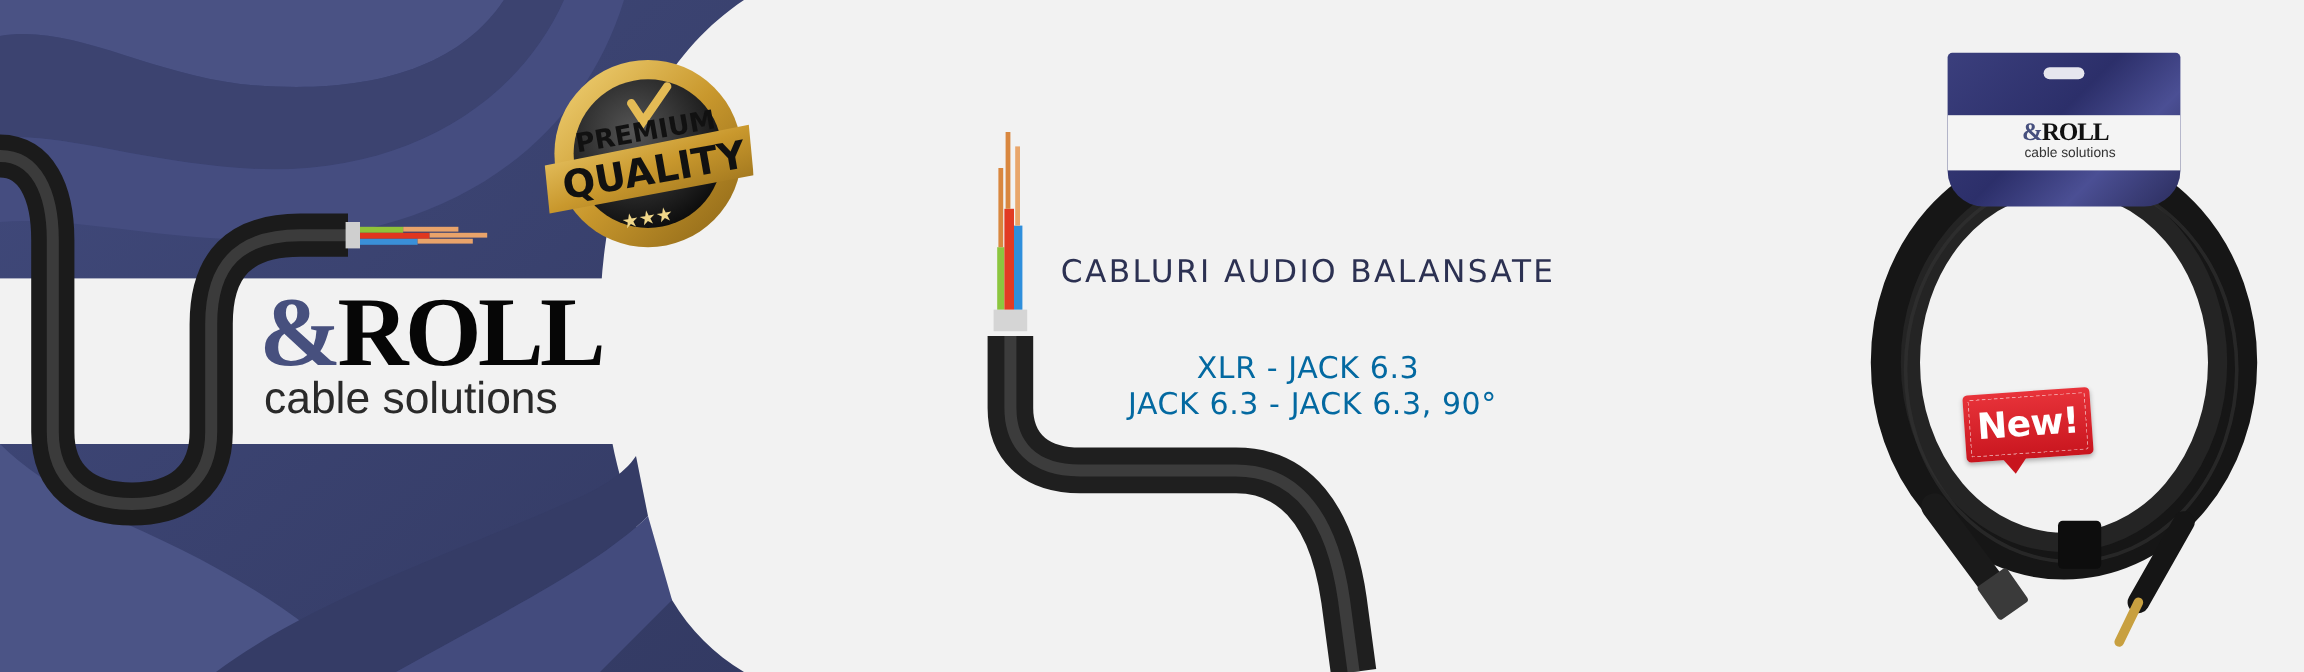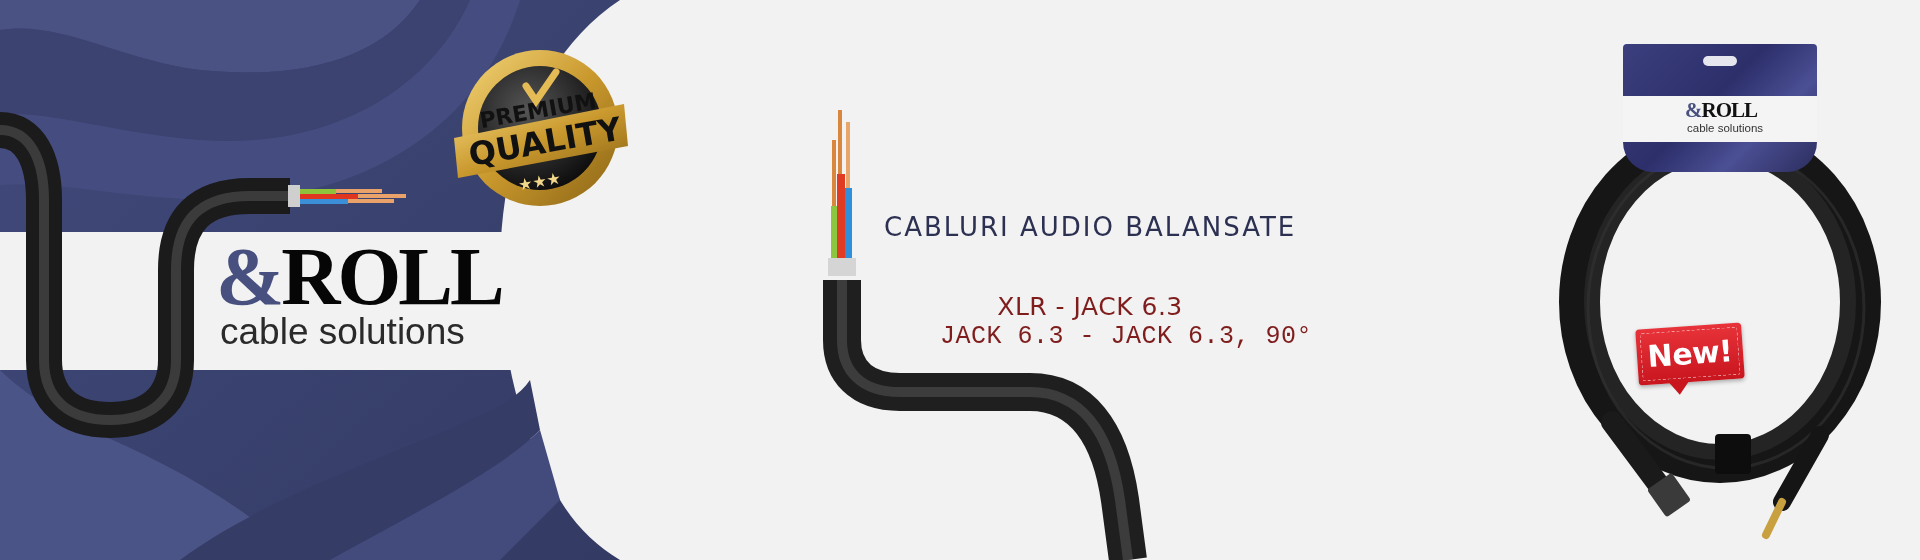--- a/index.html
+++ b/index.html
@@ -38,21 +38,21 @@
 
   
   .headline {
     position: absolute; left: 884px; top: 212px; width: 440px;
     font-family: "DejaVu Sans", sans-serif; font-weight: normal;
     font-size: 26px; letter-spacing: 2px; color: #2c3152; white-space: nowrap;
   }
   .subline {
     position: absolute; left: 940px; width: 300px; text-align: center;
     font-family: "DejaVu Sans", sans-serif; font-size: 25px;
-    color: #7f1d1d; white-space: nowrap; letter-spacing: 0.5px;
+    color: #0369a1; white-space: nowrap; letter-spacing: 0.5px;
   }
 
   
   .product { position: absolute; left: 1530px; top: 30px; width: 390px; height: 530px; }
   .tag {
     position: absolute; left: 93px; top: 14px; width: 194px; height: 128px;
     background: linear-gradient(135deg, #3b3f7d 0%, #2c2f6a 45%, #4b4f94 70%, #2b2d5d 100%);
     border-radius: 4px 4px 30px 30px;
     overflow: hidden;
   }
@@ -164,21 +164,21 @@
       <path d="M78 40 L88 55 L108 26" fill="none" stroke="#e4bb55" stroke-width="7" stroke-linecap="round"></path>
       <polygon points="6,92 176,58 180,100 10,132" fill="url(#gold)"></polygon>
     </svg>
     <div class="badge-ribbon-text" style="top:52px;font-size:22px;">PREMIUM</div>
     <div class="badge-ribbon-text" style="top:78px;font-size:32px;">QUALITY</div>
     <div class="abs" style="left:70px;top:126px;color:#f0d78a;font-size:16px;transform:rotate(-10deg);">★★★</div>
   </div>
 
   <div class="headline">CABLURI AUDIO BALANSATE</div>
   <div class="subline" style="top:292px;">XLR - JACK 6.3</div>
-  <div class="subline" style="top:322px;font-family:Liberation Mono, monospace;">JACK 6.3 - JACK 6.3, 90°</div>
+  <div class="subline" style="top:322px;">JACK 6.3 - JACK 6.3, 90°</div>
 
   <div class="product">
     <svg class="abs" style="left:0;top:0" width="390" height="530" viewBox="0 0 390 530">
       <ellipse cx="190" cy="272" rx="148" ry="168" fill="none" stroke="#161616" stroke-width="26"></ellipse>
       <ellipse cx="190" cy="272" rx="128" ry="150" fill="none" stroke="#242424" stroke-width="16"></ellipse>
       <ellipse cx="196" cy="278" rx="138" ry="160" fill="none" stroke="#333" stroke-width="3" opacity="0.6"></ellipse>
 
       <rect x="185" y="404" width="36" height="40" rx="4" fill="#0d0d0d"></rect>
 
       <path d="M82 392 L140 470" stroke="#1a1a1a" stroke-width="22" stroke-linecap="round"></path>

